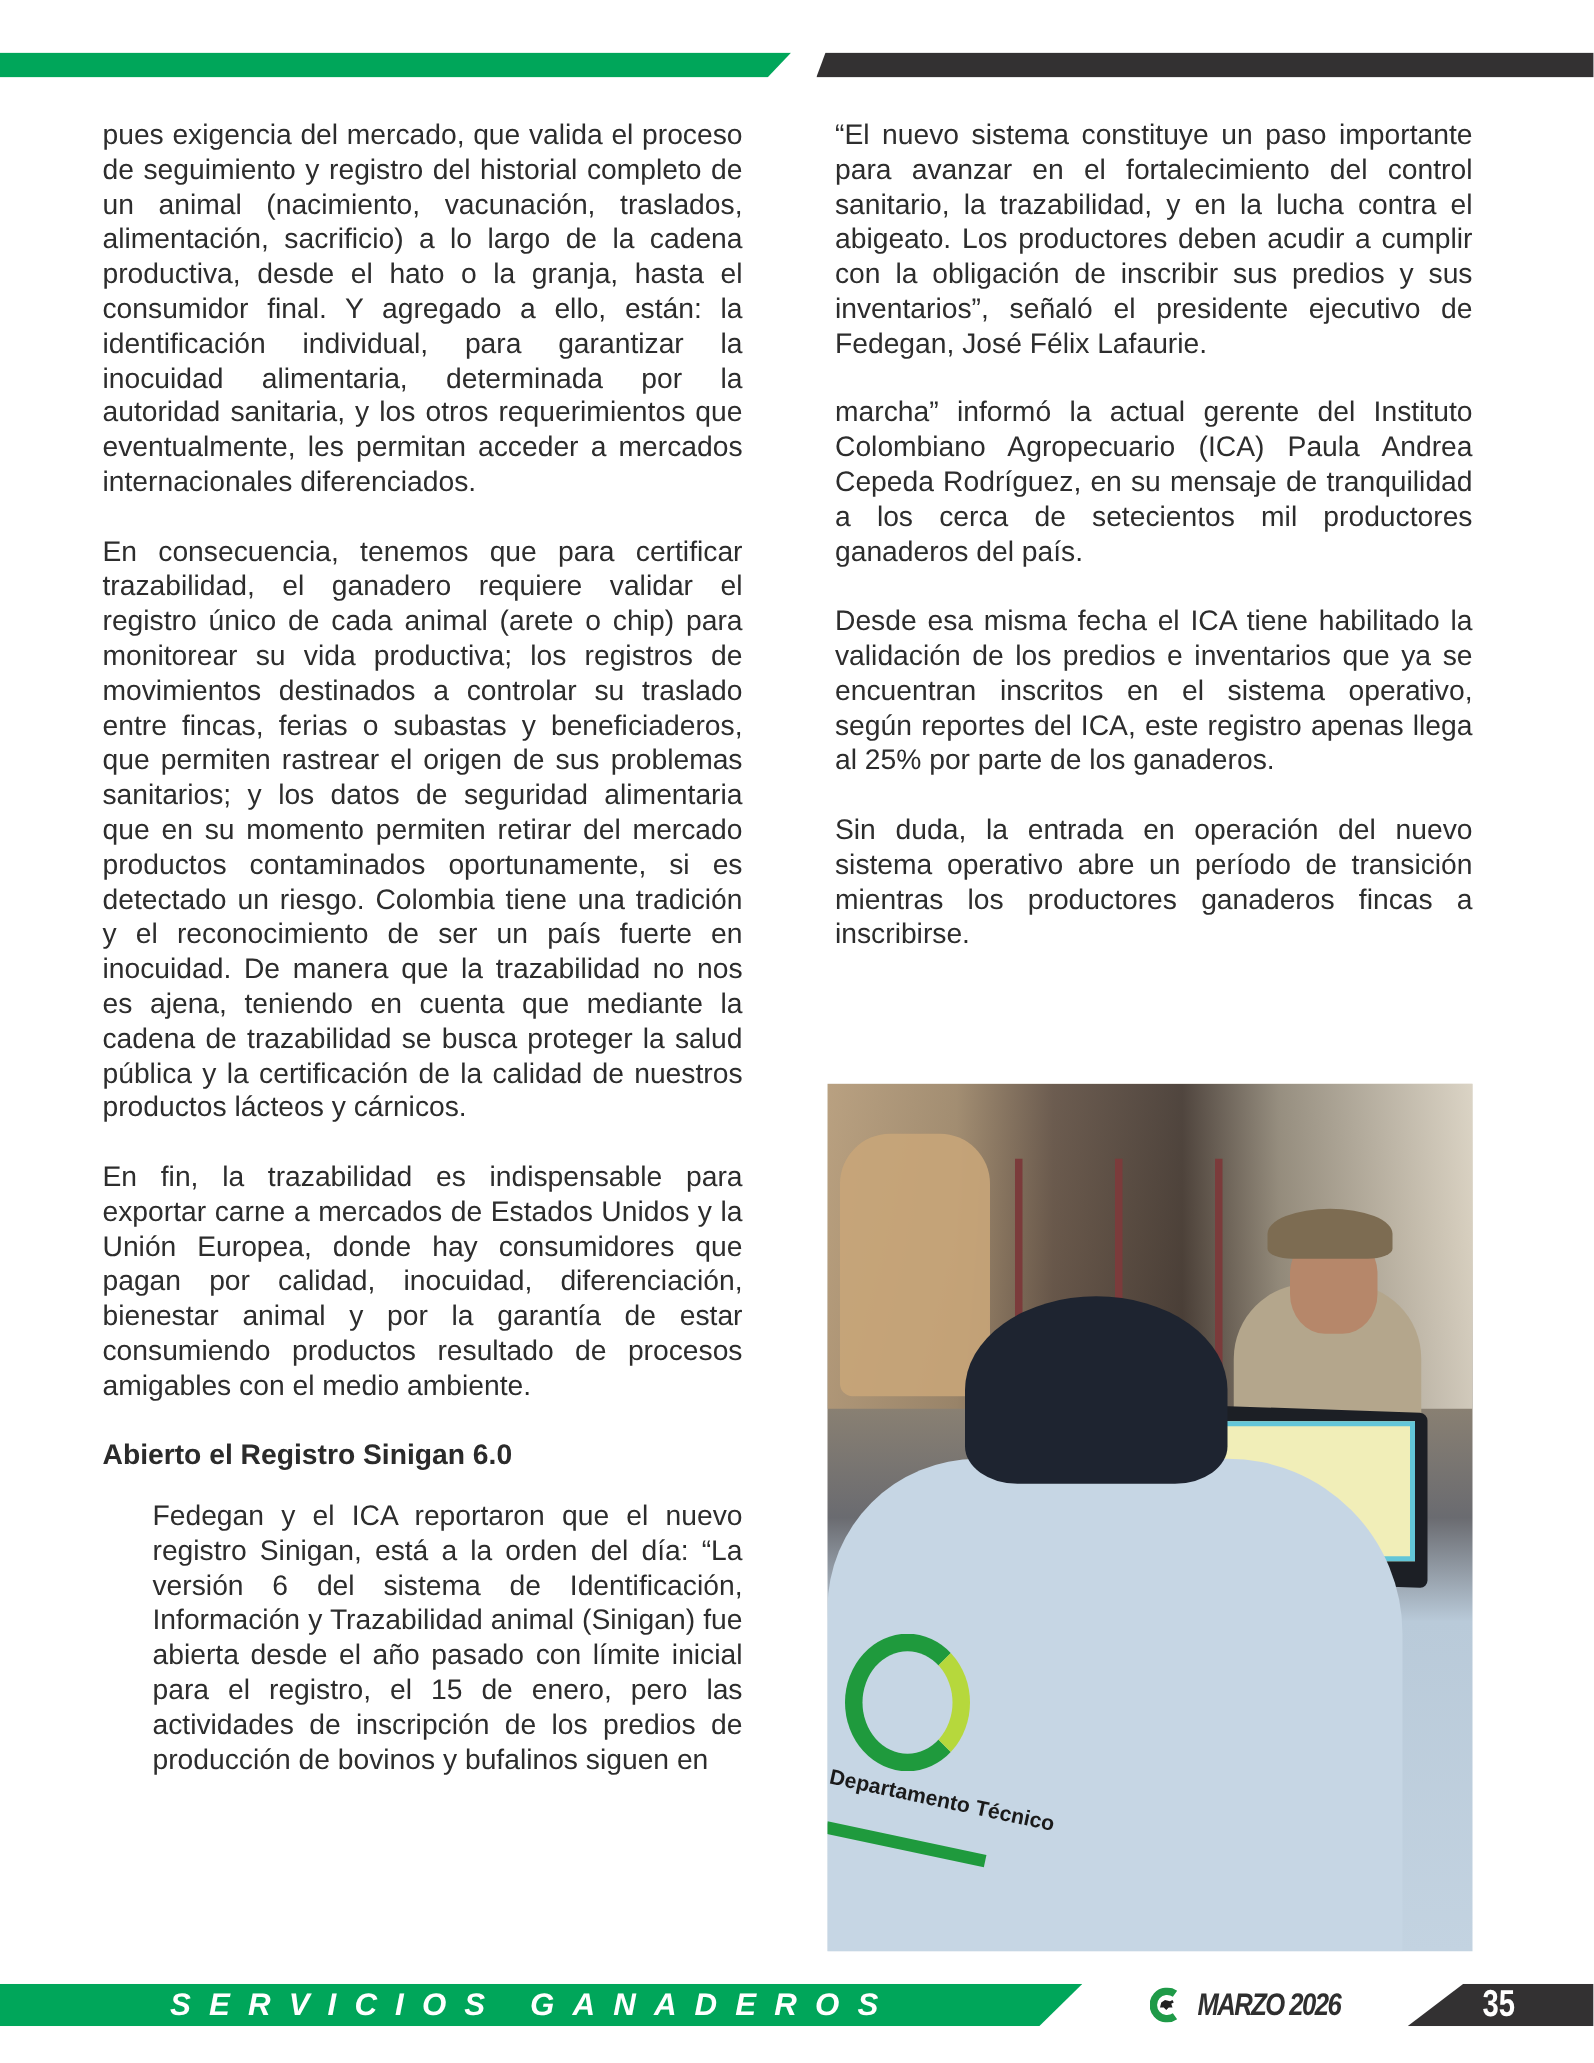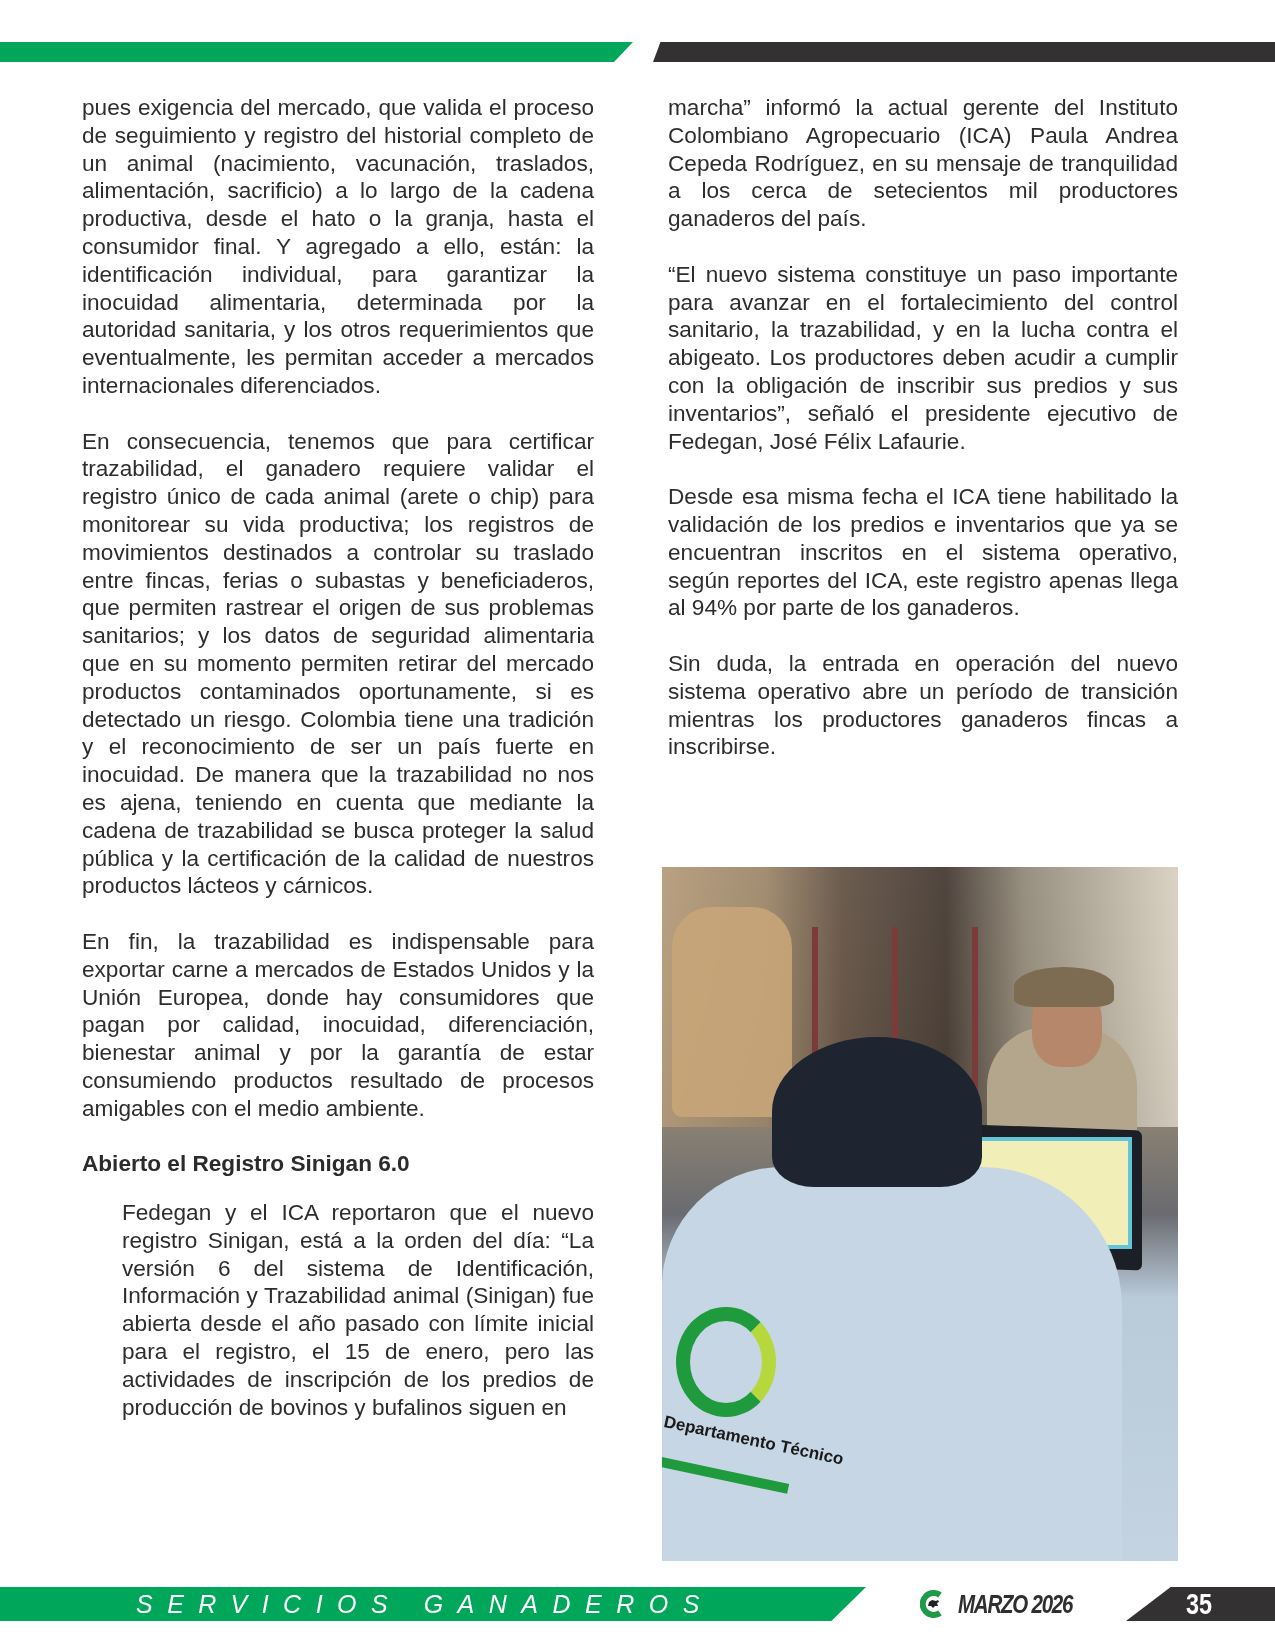--- a/index.html
+++ b/index.html
@@ -34,21 +34,21 @@
     .photo .shirt { position: absolute; left: 0; top: 300px; width: 460px; height: 394px; background: #c6d6e4; border-radius: 120px 140px 0 0; }
     .photo .logo-ring { position: absolute; left: 14px; top: 440px; width: 100px; height: 110px; border-radius: 50%;
                         border: 14px solid #1f9a3d; border-right-color: #b6d83c; }
     .photo .logo-text { position: absolute; left: 4px; top: 545px; font-size: 17px; font-weight: bold; color: #1a1a1a;
                         transform: rotate(12deg); transform-origin: left top; white-space: nowrap; font-family: "Liberation Sans", sans-serif; }
     .photo .logo-stripe { position: absolute; left: 0; top: 590px; width: 130px; height: 10px; background: #1f9a3d; transform: rotate(12deg); transform-origin: left top; }
 
     .foot-green { position: absolute; left: 0; top: 1587px; width: 866px; height: 34px; background: #00a65a;
                   clip-path: polygon(0 0, 100% 0, 96% 100%, 0 100%); }
     .foot-title { position: absolute; left: 136px; top: 1588px; height: 44px; line-height: 32px; font-size: 25px;
-                  font-weight: normal; font-style: italic; color: #ffffff; letter-spacing: 14.5px; white-space: nowrap; }
+                  font-weight: bold; font-style: italic; color: #ffffff; letter-spacing: 14.5px; white-space: nowrap; }
     .foot-logo { position: absolute; left: 920px; top: 1590px; width: 24px; height: 28px; }
     .foot-date { position: absolute; left: 958px; top: 1588px; font-size: 25px; font-weight: bold; font-style: italic;
                  color: #2f2f2f; letter-spacing: -1.5px; line-height: 32px; transform: scaleX(0.82); transform-origin: left center;
                  font-family: "Liberation Sans", sans-serif; }
     .foot-dark { position: absolute; left: 1126px; top: 1587px; width: 149px; height: 34px; background: #333132;
                  clip-path: polygon(30% 0, 100% 0, 100% 100%, 0 100%); }
     .foot-page { position: absolute; left: 1186px; top: 1586px; font-size: 30px; font-weight: bold; color: #ffffff;
                  line-height: 36px; transform: scaleX(0.78); transform-origin: left center; }
   </style>
 </head>
@@ -59,23 +59,23 @@
 
 <div class="col col-left">
   <p>pues exigencia del mercado, que valida el proceso de seguimiento y registro del historial completo de un animal (nacimiento, vacunación, traslados, alimentación, sacrificio) a lo largo de la cadena productiva, desde el hato o la granja, hasta el consumidor final. Y agregado a ello, están: la identificación individual, para garantizar la inocuidad alimentaria, determinada por la autoridad sanitaria, y los otros requerimientos que eventualmente, les permitan acceder a mercados internacionales diferenciados.</p>
   <p>En consecuencia, tenemos que para certificar trazabilidad, el ganadero requiere validar el registro único de cada animal (arete o chip) para monitorear su vida productiva; los registros de movimientos destinados a controlar su traslado entre fincas, ferias o subastas y beneficiaderos, que permiten rastrear el origen de sus problemas sanitarios; y los datos de seguridad alimentaria que en su momento permiten retirar del mercado productos contaminados oportunamente, si es detectado un riesgo. Colombia tiene una tradición y el reconocimiento de ser un país fuerte en inocuidad. De manera que la trazabilidad no nos es ajena, teniendo en cuenta que mediante la cadena de trazabilidad se busca proteger la salud pública y la certificación de la calidad de nuestros productos lácteos y cárnicos.</p>
   <p>En fin, la trazabilidad es indispensable para exportar carne a mercados de Estados Unidos y la Unión Europea, donde hay consumidores que pagan por calidad, inocuidad, diferenciación, bienestar animal y por la garantía de estar consumiendo productos resultado de procesos amigables con el medio ambiente.</p>
   <h3>Abierto el Registro Sinigan 6.0</h3>
   <p class="cont">Fedegan y el ICA reportaron que el nuevo registro Sinigan, está a la orden del día: “La versión 6 del sistema de Identificación, Información y Trazabilidad animal (Sinigan) fue abierta desde el año pasado con límite inicial para el registro, el 15 de enero, pero las actividades de inscripción de los predios de producción de bovinos y bufalinos siguen en</p>
 </div>
 
 <div class="col col-right">
+  <p>“El nuevo sistema constituye un paso importante para avanzar en el fortalecimiento del control sanitario, la trazabilidad, y en la lucha contra el abigeato. Los productores deben acudir a cumplir con la obligación de inscribir sus predios y sus inventarios”, señaló el presidente ejecutivo de Fedegan, José Félix Lafaurie.</p>
   <p>marcha” informó la actual gerente del Instituto Colombiano Agropecuario (ICA) Paula Andrea Cepeda Rodríguez, en su mensaje de tranquilidad a los cerca de setecientos mil productores ganaderos del país.</p>
-  <p>“El nuevo sistema constituye un paso importante para avanzar en el fortalecimiento del control sanitario, la trazabilidad, y en la lucha contra el abigeato. Los productores deben acudir a cumplir con la obligación de inscribir sus predios y sus inventarios”, señaló el presidente ejecutivo de Fedegan, José Félix Lafaurie.</p>
-  <p>Desde esa misma fecha el ICA tiene habilitado la validación de los predios e inventarios que ya se encuentran inscritos en el sistema operativo, según reportes del ICA, este registro apenas llega al 94% por parte de los ganaderos.</p>
+  <p>Desde esa misma fecha el ICA tiene habilitado la validación de los predios e inventarios que ya se encuentran inscritos en el sistema operativo, según reportes del ICA, este registro apenas llega al 25% por parte de los ganaderos.</p>
   <p>Sin duda, la entrada en operación del nuevo sistema operativo abre un período de transición mientras los productores ganaderos fincas a inscribirse.</p>
 </div>
 
 <div class="photo" title="Técnico con camisa del Departamento Técnico registrando datos en un portátil frente a un ganadero en un establo con vacas">
   <div class="bg-barn"></div>
   <div class="cow"></div>
   <div class="rail" style="left:150px"></div>
   <div class="rail" style="left:230px"></div>
   <div class="rail" style="left:310px"></div>
   <div class="man2"></div>

